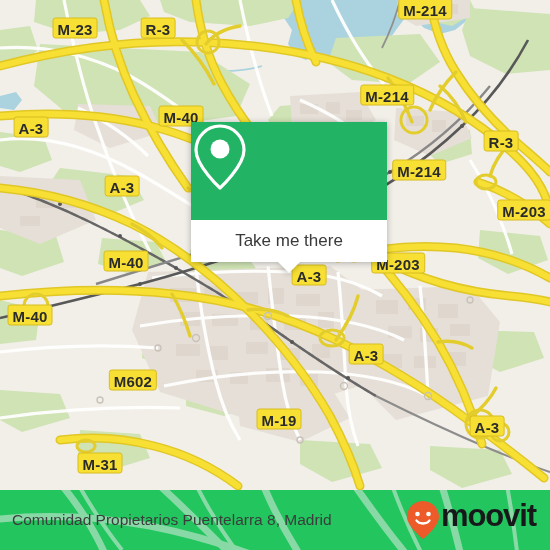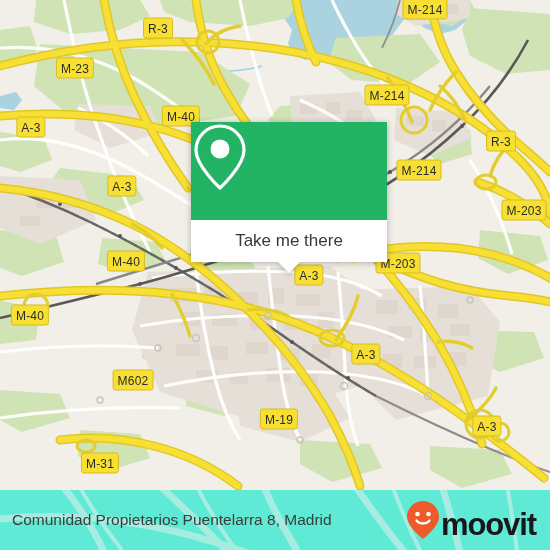--- a/index.html
+++ b/index.html
@@ -37,22 +37,22 @@
   }
 
   
   .shield {
     position: absolute;
     background: #f7e033;
     border: 1px solid #d8bc1f;
     border-radius: 3px;
     color: #2b2b2b;
     font-family: "Liberation Sans", sans-serif;
-    font-weight: normal;
-    font-size: 12px;
+    font-weight: bold;
+    font-size: 15px;
     line-height: 13px;
     padding: 4px 4px 2px 4px;
     white-space: nowrap;
     letter-spacing: 0.2px;
     transform: translate(-50%, -50%);
     box-sizing: border-box;
   }
 
   
   #callout {
@@ -111,21 +111,21 @@
     font-family: "Liberation Sans", sans-serif;
   }
 
   
   #footer {
     position: absolute;
     left: 0;
     top: 490px;
     width: 550px;
     height: 60px;
-    background: #5eead4;
+    background: #22c55e;
     overflow: hidden;
   }
   #footer-watermark {
     position: absolute;
     left: 0; top: -30px;
     width: 550px; height: 120px;
     opacity: 0.5;
   }
   #footer-inner {
     position: absolute;
@@ -138,21 +138,21 @@
     padding: 0 14px 0 12px;
   }
   #footer-title {
     font-size: 15.5px;
     color: #3c3c3c;
     font-family: "Liberation Sans", sans-serif;
     white-space: nowrap;
   }
   #brand {
     display: flex;
-    align-items: flex-end;
+    align-items: flex-start;
     gap: 1px;
   }
   #brand-wordmark {
     font-size: 31px;
     font-weight: bold;
     color: #17181a;
     letter-spacing: -1.1px;
     font-family: "Liberation Sans", sans-serif;
     line-height: 31px;
   }
@@ -373,21 +373,21 @@
           <circle cx="344" cy="386" r="3.5"></circle>
             <circle cx="428" cy="396" r="3.5"></circle>
           <circle cx="158" cy="348" r="3"></circle>
             <circle cx="300" cy="440" r="3"></circle>
           <circle cx="100" cy="400" r="3"></circle>
             <circle cx="470" cy="300" r="3"></circle>
         </g>
       </g>
     </svg>
 
-    <div class="shield" style="left:75px;  top:28px;margin-top:40px;">M-23</div>
+    <div class="shield" style="left:75px;  top:28px;">M-23</div>
     <div class="shield" style="left:158px; top:28px;">R-3</div>
     <div class="shield" style="left:425px; top:9px;">M-214</div>
     <div class="shield" style="left:387px; top:95px;">M-214</div>
     <div class="shield" style="left:31px;  top:127px;">A-3</div>
     <div class="shield" style="left:181px; top:116px;">M-40</div>
     <div class="shield" style="left:501px; top:141px;">R-3</div>
     <div class="shield" style="left:122px; top:186px;">A-3</div>
     <div class="shield" style="left:419px; top:170px;">M-214</div>
     <div class="shield" style="left:524px; top:210px;">M-203</div>
     <div class="shield" style="left:126px; top:261px;">M-40</div>

